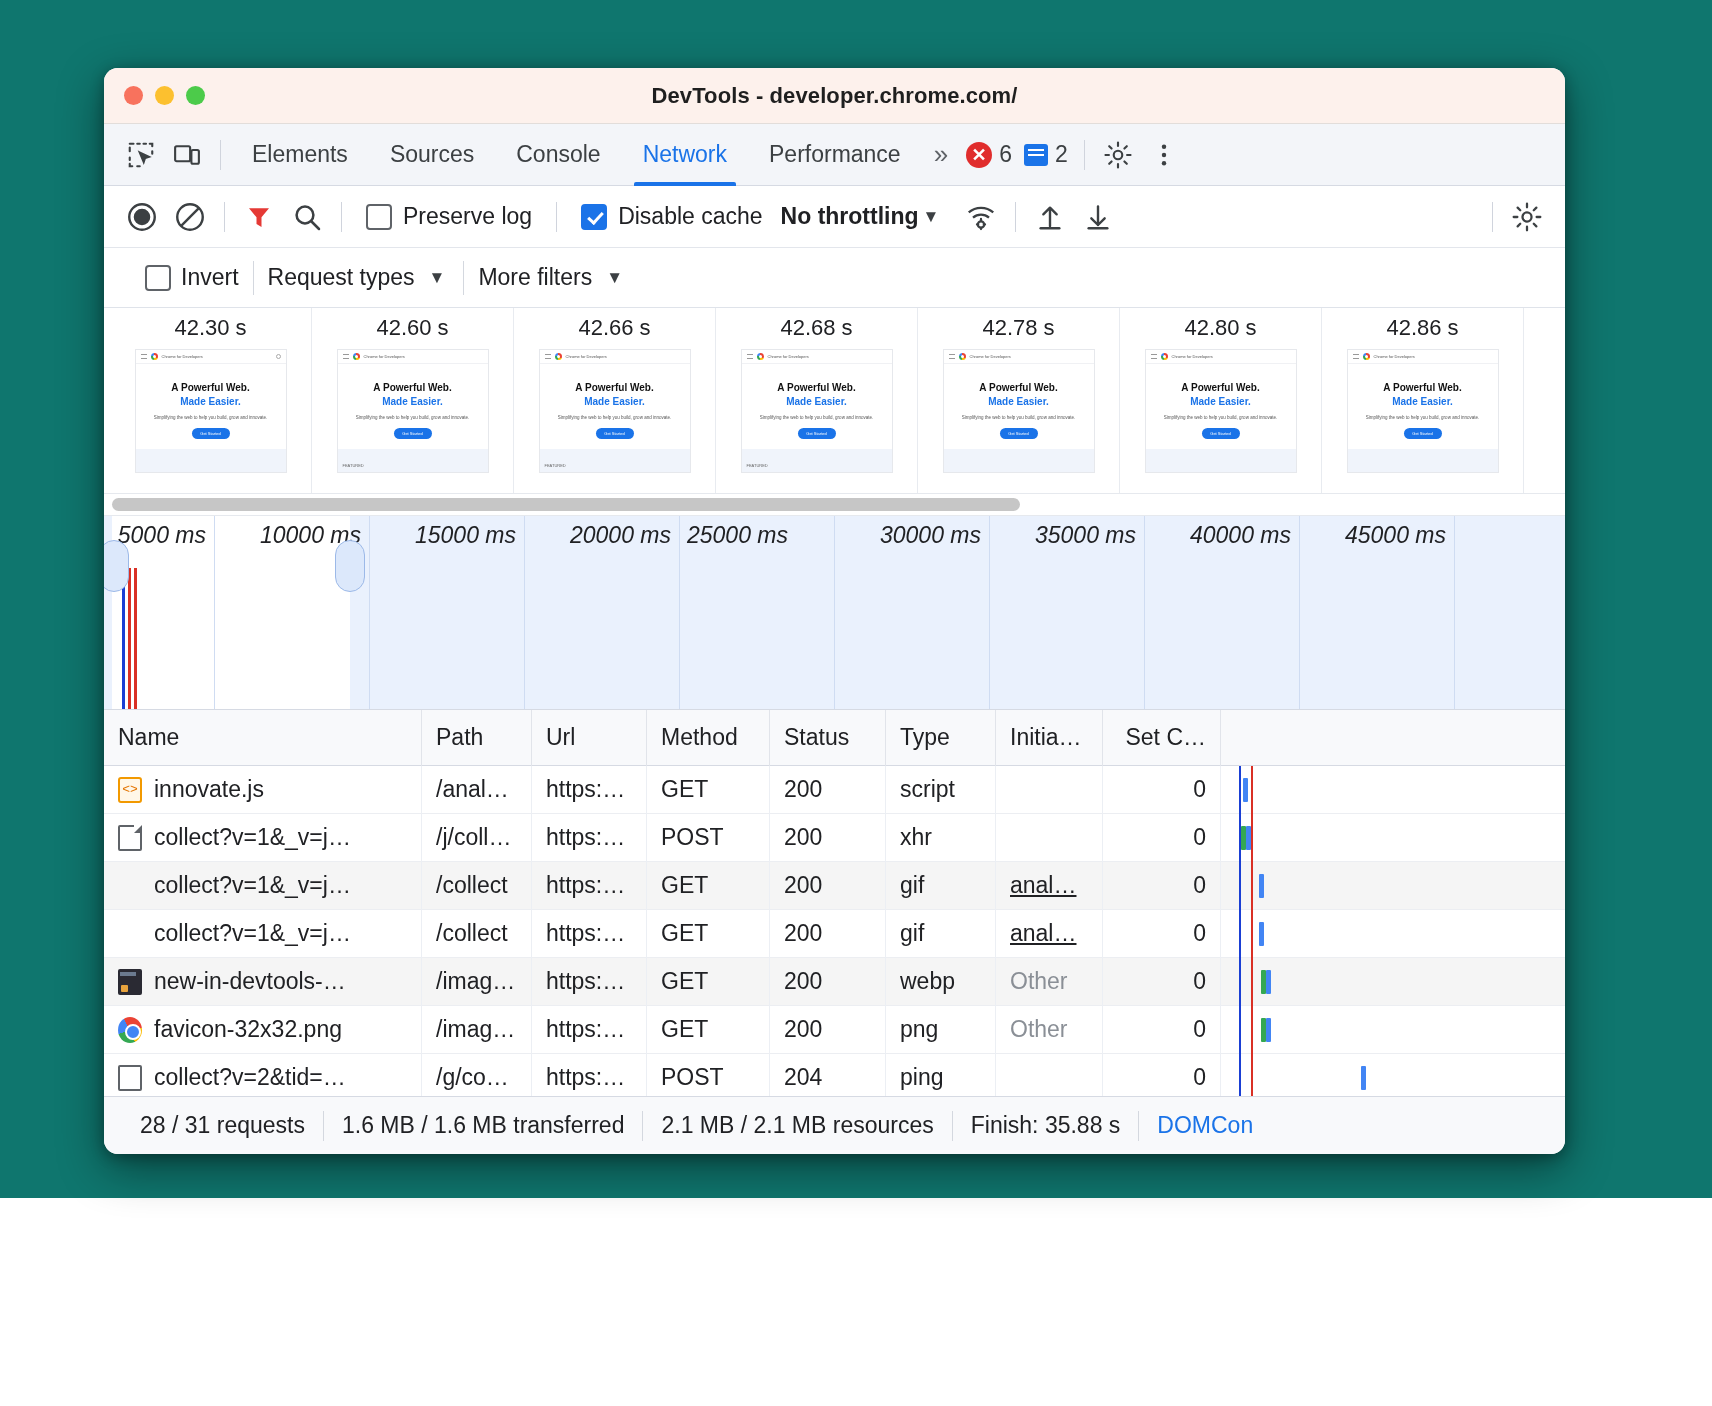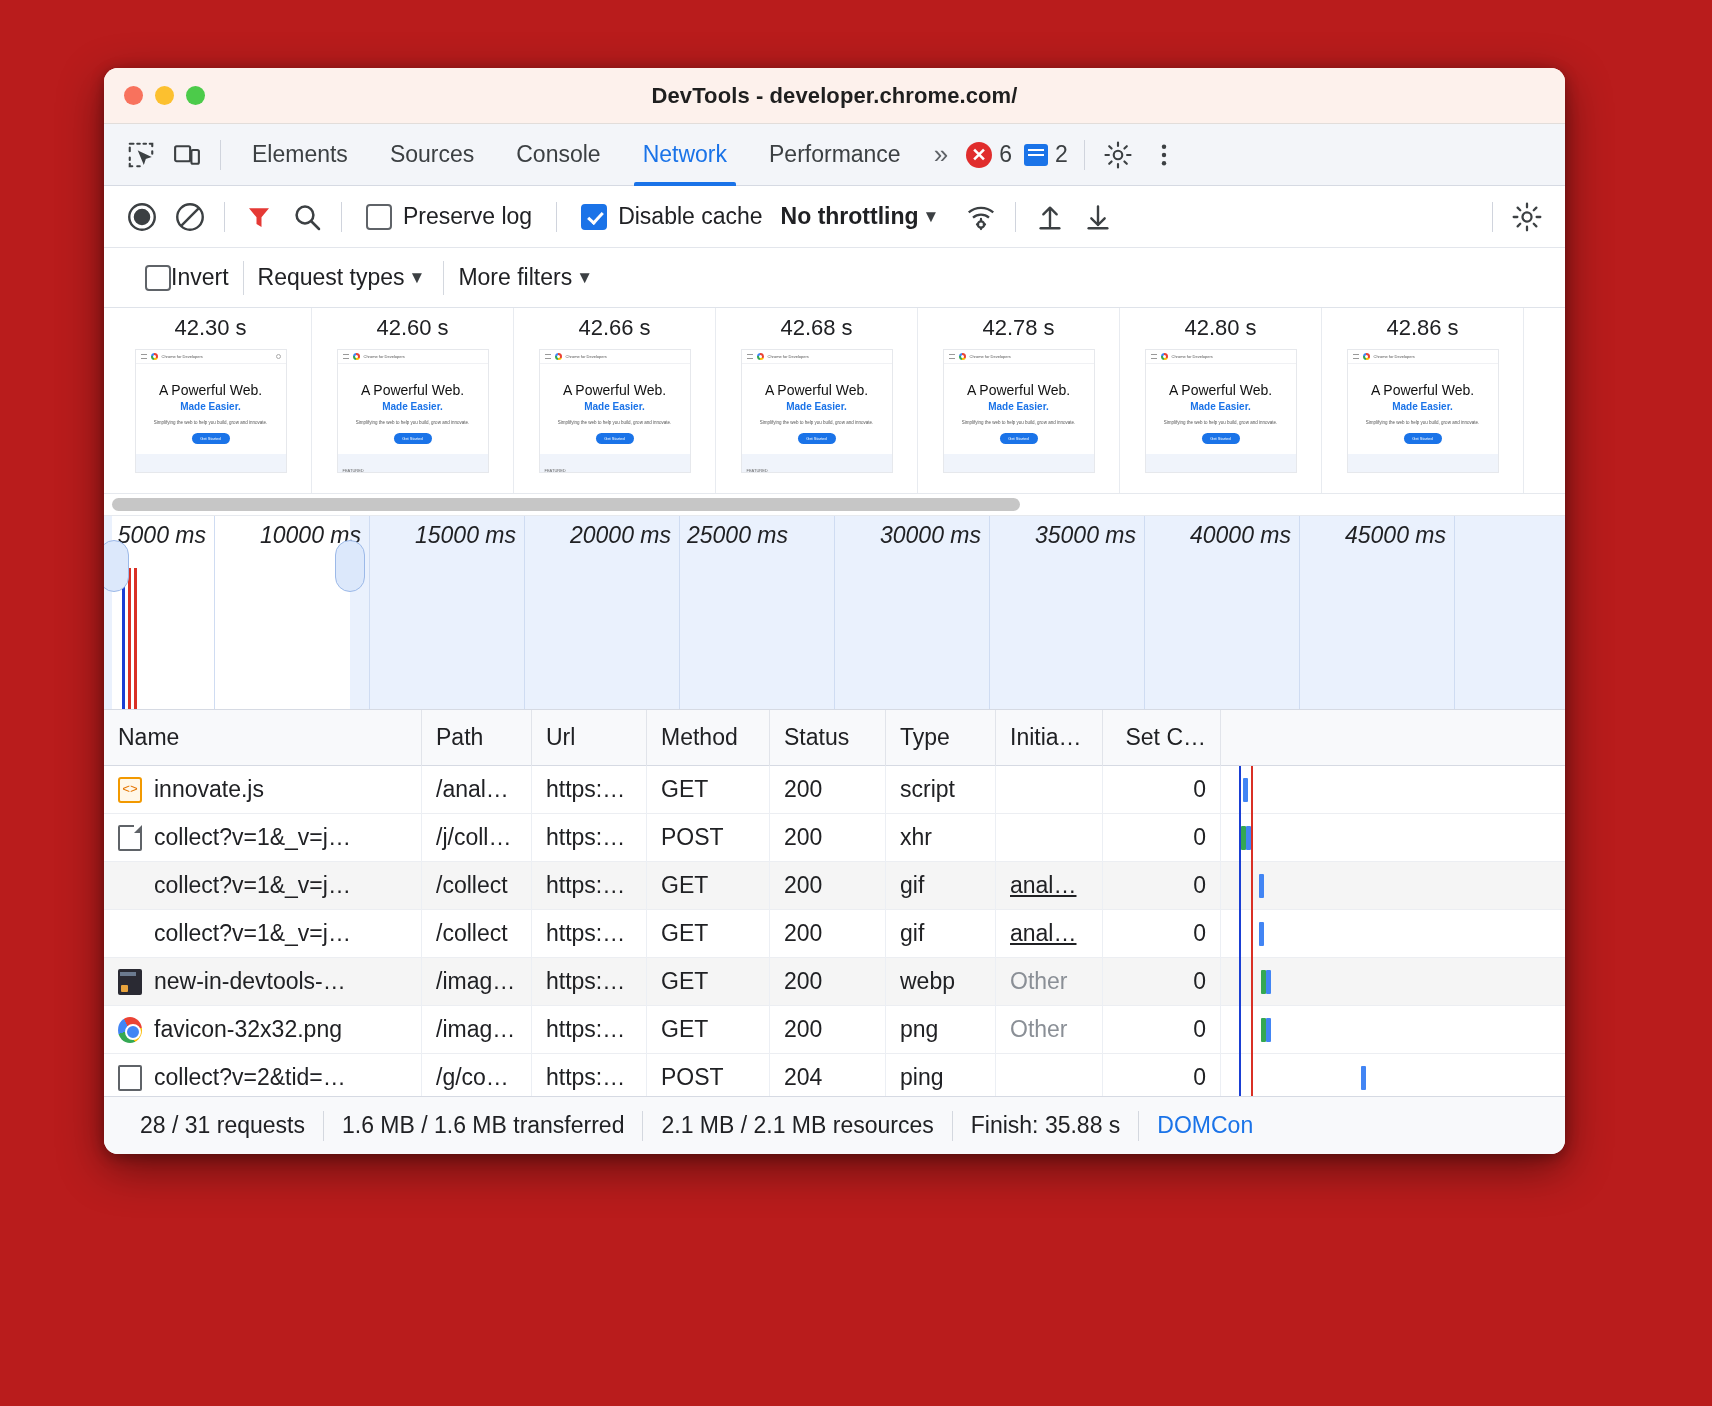--- a/index.html
+++ b/index.html
@@ -4,22 +4,22 @@
 <style>
   * { box-sizing: border-box; margin: 0; padding: 0; }
   html, body {
     width: 1712px; height: 1406px;
     background: #ffffff;
     font-family: "Liberation Sans", sans-serif;
     overflow: hidden;
   }
   #page {
     position: relative;
-    width: 1712px; height: 1406px;
-    background: #b91c1c;
+    width: 1712px; height: 1198px;
+    background: #0f766e;
   }
   
   .window {
     position: absolute;
     left: 104px; top: 68px;
     width: 1461px; height: 1086px;
     border-radius: 14px;
     background: #ffffff;
     box-shadow: 0 14px 46px rgba(0,0,0,0.46), 0 3px 14px rgba(0,0,0,0.30);
     overflow: hidden;
@@ -125,21 +125,21 @@
   }
   .filter-input {
     width: 372px; height: 40px;
     border: 1px solid #b9bdc4; border-radius: 6px;
     background: #fff; color: #8a8f96; font-size: 22px;
     padding: 0 12px; font-family: "Liberation Sans", sans-serif;
     outline: none;
   }
   .filter-input::placeholder { color: #8a8f96; }
   .fbar-sep { width:1px; height:34px; background:#d4d8df; margin:0 14px;}
-  .fb-item { display:flex; align-items:center; font-size:23px; color:#202124; white-space:nowrap;}
+  .fb-item { display:flex; align-items:center; gap:10px; font-size:23px; color:#202124; white-space:nowrap;}
   
   .filmstrip {
     flex: 0 0 186px; height: 186px;
     background: #fff;
     display: flex; overflow: hidden;
     border-bottom: 1px solid #e6e9ee;
     padding-left: 6px;
   }
   .frame {
     width: 202px; flex: 0 0 202px;
@@ -154,21 +154,21 @@
     font-size: 5px;
   }
   .th-top { height: 14px; display:flex; align-items:center; gap:4px; padding: 0 5px; border-bottom: 1px solid #f0f1f4;}
   .th-ham { width: 6px; height:5px; border-top:1px solid #999; border-bottom:1px solid #999; position:relative;}
   .th-chrome { width:7px; height:7px; border-radius:50%;
     background: conic-gradient(#ea4335 0 33%, #fbbc05 0 55%, #34a853 0 78%, #4285f4 0 100%);
     position: relative;}
   .th-chrome::after{content:"";position:absolute;left:2px;top:2px;width:3px;height:3px;border-radius:50%;background:#fff;}
   .th-brand { font-size:4px; color:#555; white-space:nowrap;}
   .th-search { margin-left:auto; width:5px;height:5px;border:1px solid #aaa;border-radius:50%;}
-  .th-h1 { text-align:center; font-size:14px; font-weight:normal; color:#111; margin-top:18px;}
+  .th-h1 { text-align:center; font-size:10px; font-weight:bold; color:#111; margin-top:18px;}
   .th-h2 { text-align:center; font-size:10px; font-weight:bold; color:#1a73e8; margin-top:3px;}
   .th-sub { text-align:center; font-size:4.5px; color:#555; margin-top:8px;}
   .th-btn { width:38px;height:11px;border-radius:6px;background:#1a73e8;margin:8px auto 0;
      color:#fff;font-size:4px;display:flex;align-items:center;justify-content:center;}
   .th-hero { margin-top:10px; height:34px; background:#f0f4fb; position:relative;}
   .th-feat { font-size:4px;color:#666;padding:14px 0 0 5px;}
   
   .fs-scroll {
     flex: 0 0 22px; height: 22px; background: #fff;
     display: flex; align-items: center; padding: 0 8px;

